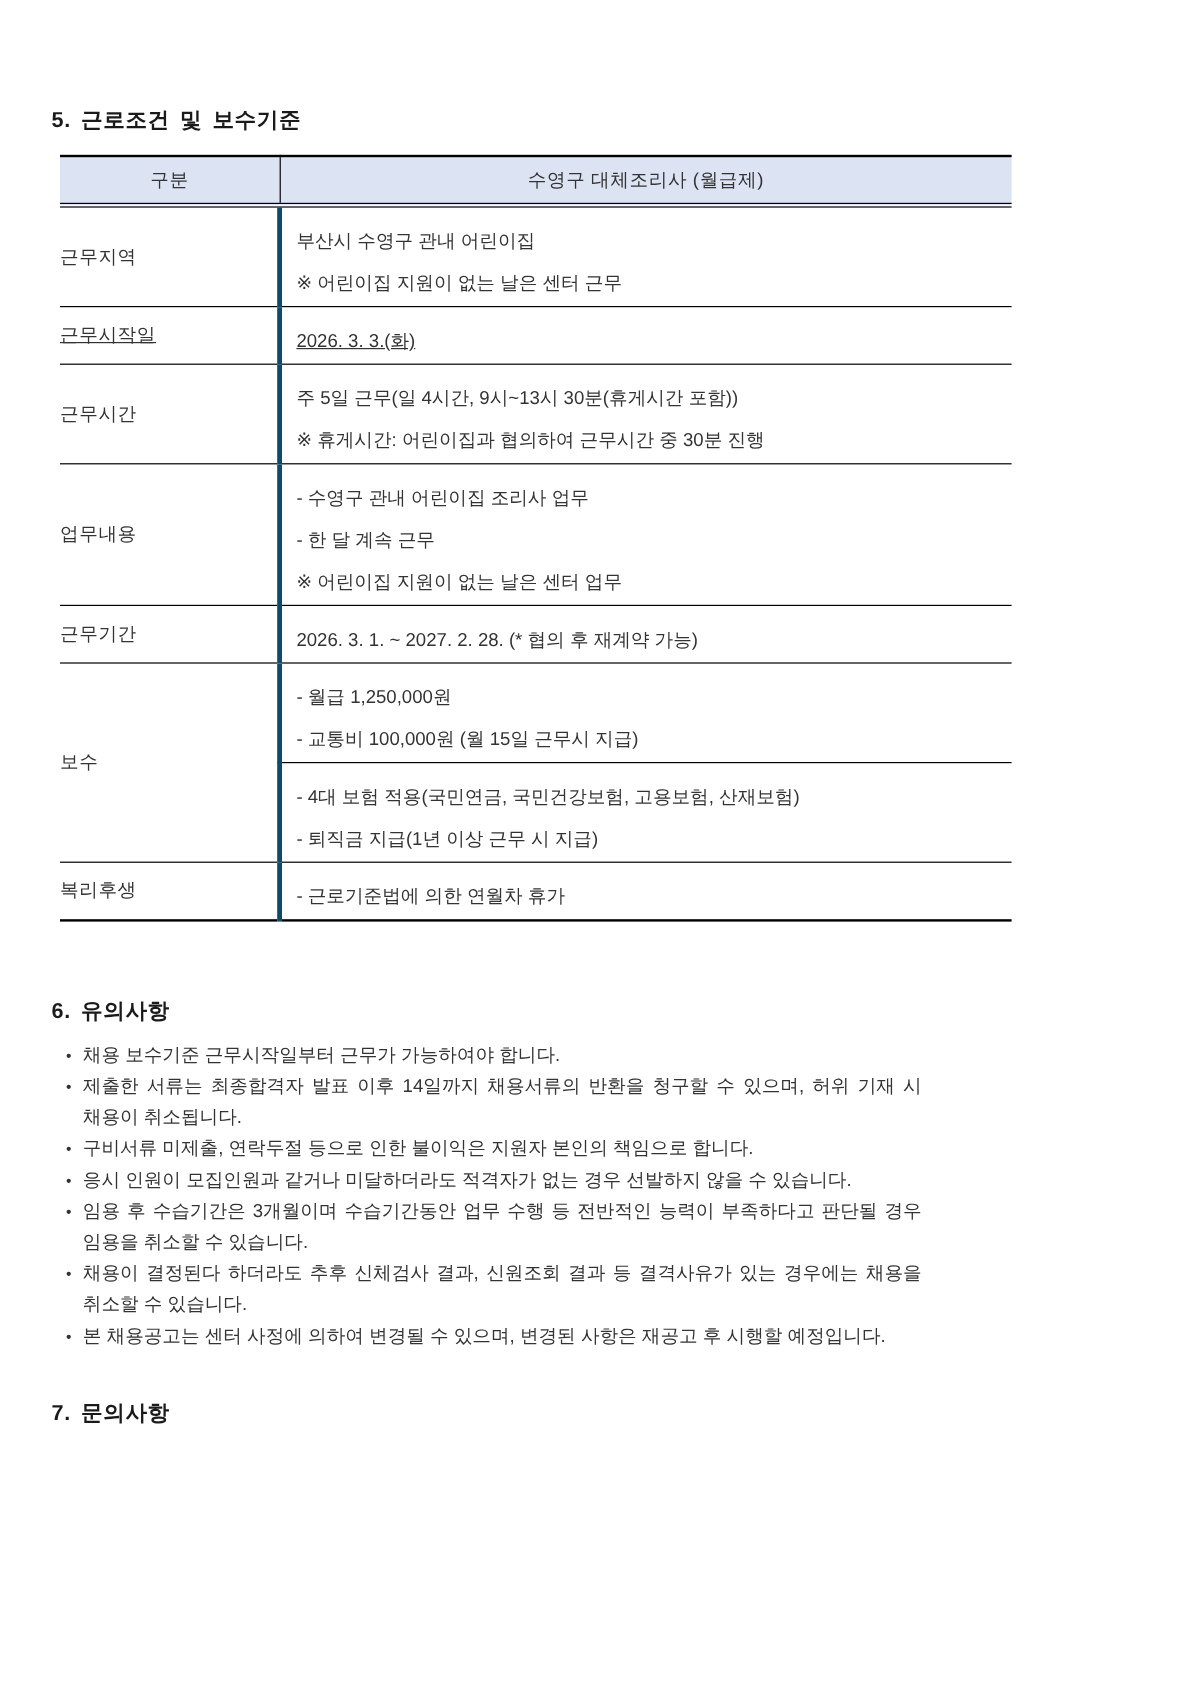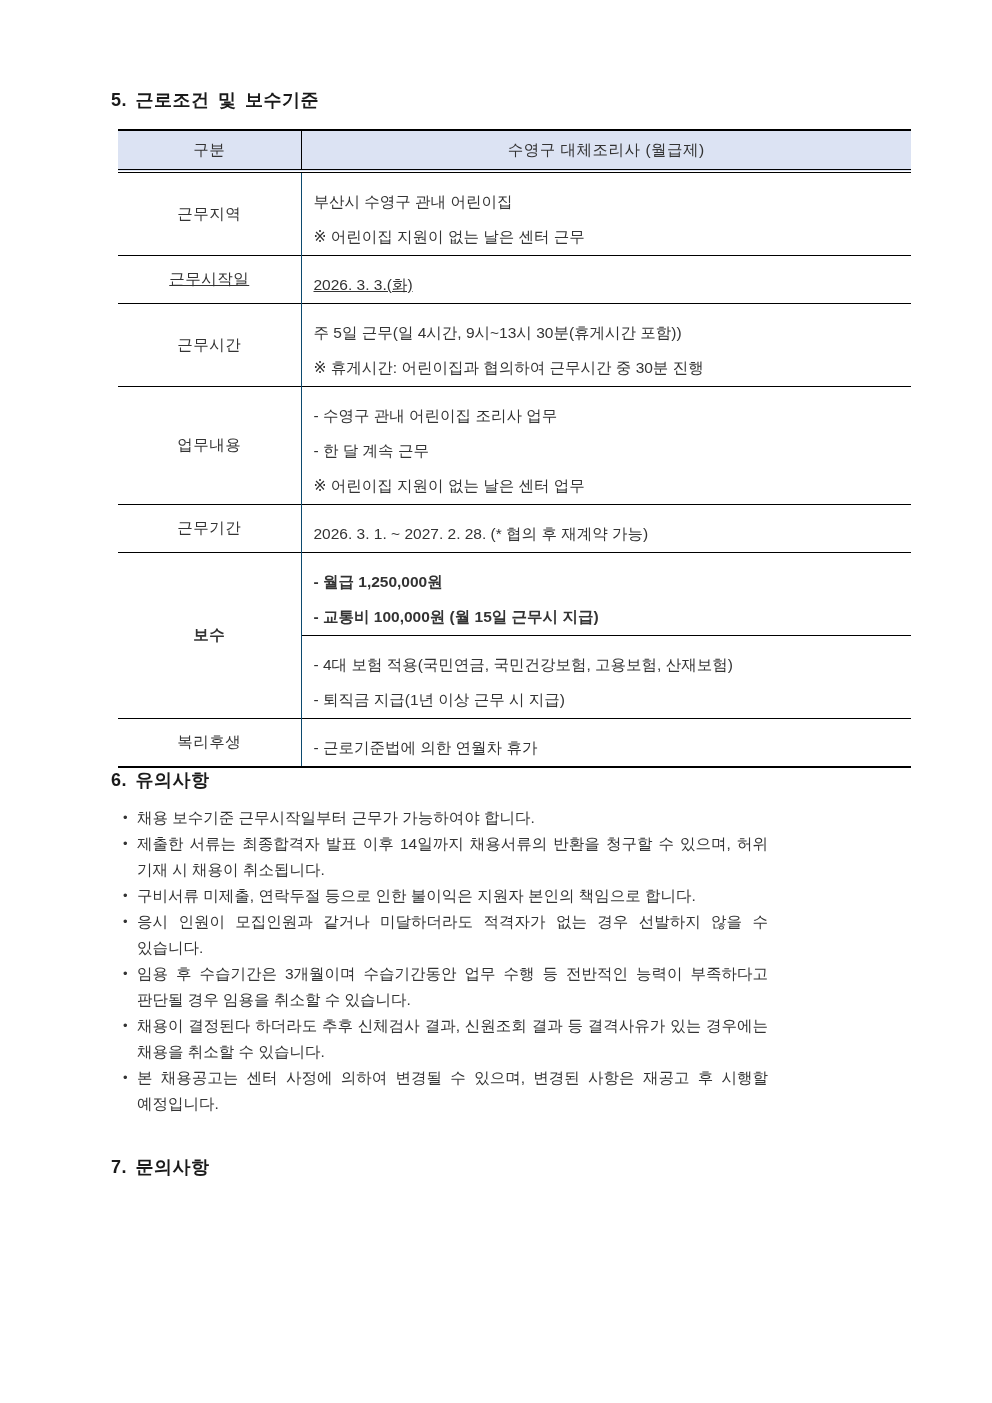--- a/index.html
+++ b/index.html
@@ -8,21 +8,21 @@
     width: 992px;
     height: 1403px;
     font-family: "Liberation Sans", "DejaVu Sans", sans-serif;
     color: #333333;
     overflow: hidden;
   }
   .page {
     width: 860px;
     height: 1403px;
     background: #ffffff;
-    padding: 88px 92px 0 111px;
+    padding: 88px 92px 0 43px;
   }
   h2.sec-title {
     font-size: 18px;
     font-weight: bold;
     color: #1a1a1a;
     letter-spacing: 0.5px;
     word-spacing: 3px;
   }
   
   .tbl-wrap { margin-top: 17px; margin-left: 7px; }
@@ -38,38 +38,37 @@
   table.doc-table col.c2 { width: 610px; }
   table.doc-table th, table.doc-table td { vertical-align: middle; }
   th.hdr {
     background: #dce3f3;
     font-weight: normal;
     height: 41px;
     border-bottom: 4px double #000;
     letter-spacing: 0.5px;
   }
   td.lbl {
-    text-align: center;
-    border-right: 1px solid #0c4a6e;
+    border-right: 4px solid #0c4a6e;
     letter-spacing: 0.5px;
   }
   th.hdr-lbl { border-right: 1px solid #000; }
   td.val { padding: 6px 12px; }
   td.val .ln { line-height: 24px; word-break: keep-all; margin-top: 11px; }
   tbody tr.sep td { border-top: 1px solid #000; }
   tr.r-workplace td { height: 56px; }
   tr.r-start td     { height: 39px; text-decoration: underline; }
   tr.r-hours td     { height: 58px; }
   tr.r-duties td    { height: 78px; }
   tr.r-period td    { height: 41px; }
-  tr.r-pay1 td      { height: 57px; font-weight: bold; }
+  tr.r-pay1 td      { height: 57px; }
   tr.r-pay2 td      { height: 57px; border-top: 1px solid #000; }
   tr.r-welfare td   { height: 43px; }
   
-  .sec6 { }
+  .sec6 { margin-top: 62px; }
   .bullets { margin-top: 13px; padding-left: 12px; }
   .bullet-item {
     display: flex;
     align-items: flex-start;
     font-size: 15.5px;
     line-height: 26px;
     word-break: keep-all;
   }
   .bullet-item .marker {
     width: 14px;

